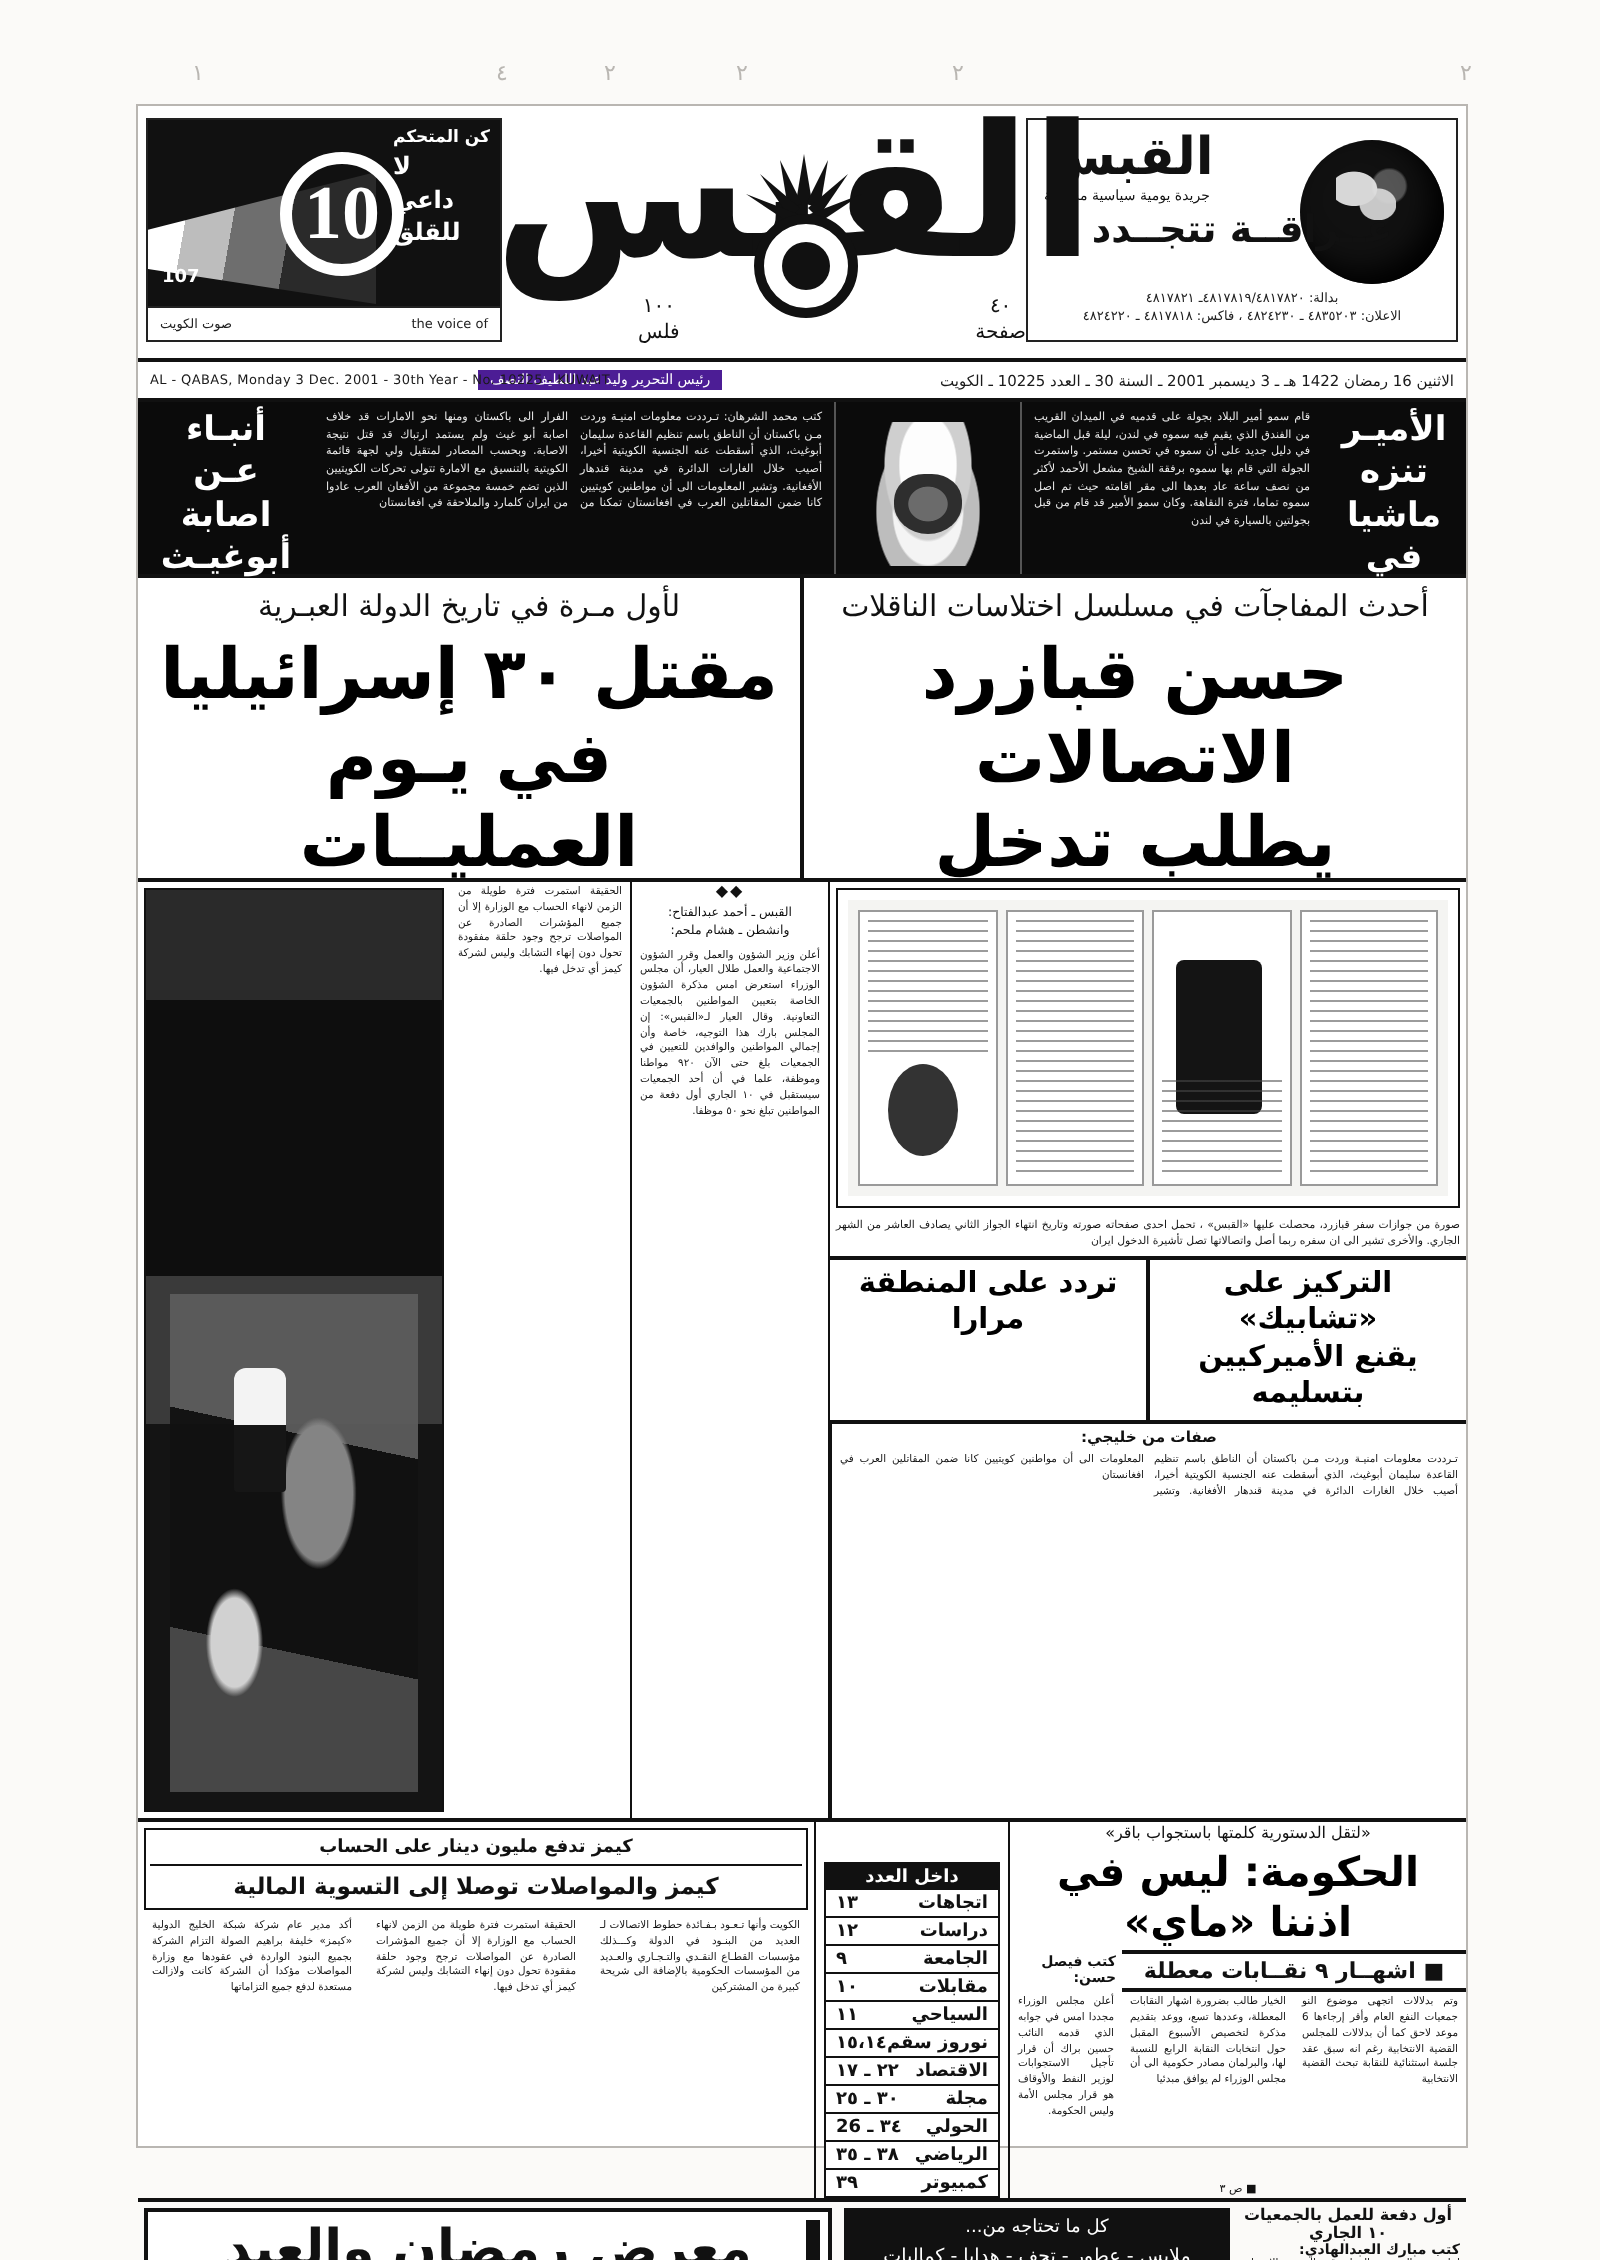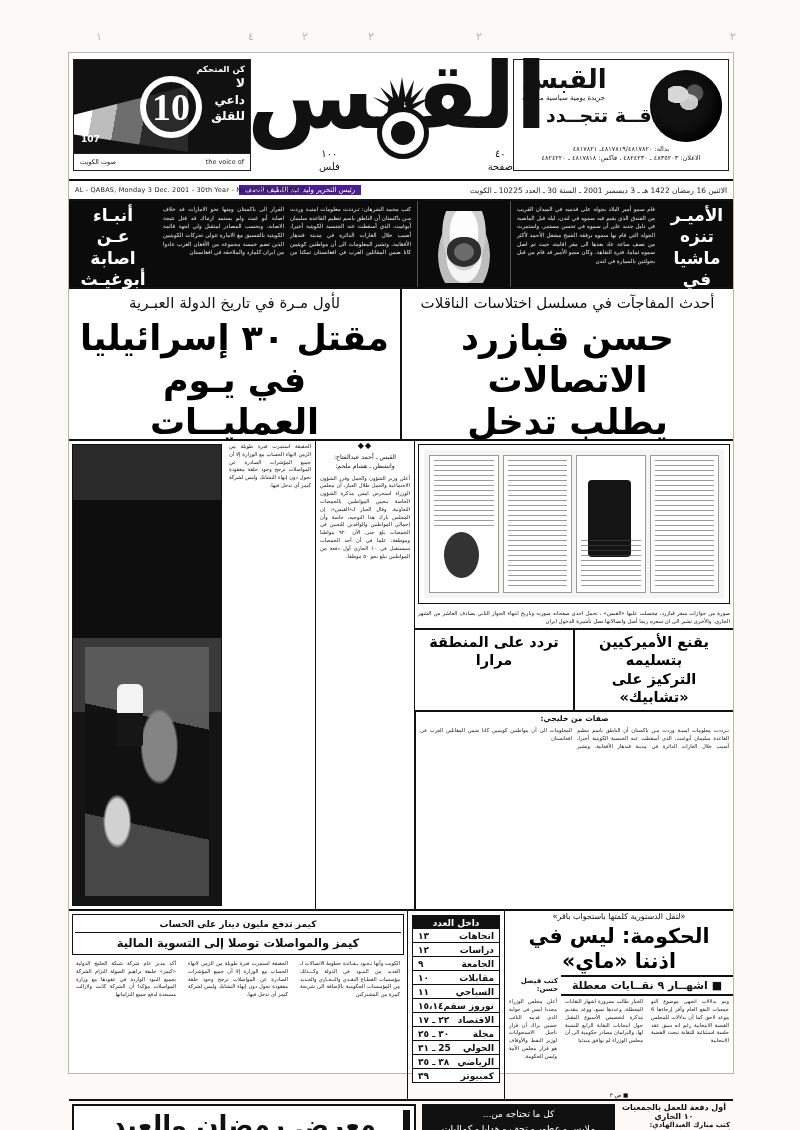--- a/index.html
+++ b/index.html
@@ -106,21 +106,21 @@
     background:linear-gradient(100deg,#fff 0 22%, #bdbdbd 22% 40%, #6e6e6e 40% 62%, #2a2a2a 62% 100%);
     clip-path: polygon(0% 46%, 100% 0%, 100% 100%, 0% 72%);
   }
   .ra-ten{
     position:absolute; top:16px; left:66px; width:62px; height:62px;
     border:6px solid #fff; border-radius:50%;
     color:#fff; font-size:38px; font-weight:bold; line-height:50px; text-align:center;
     font-family:Liberation Serif, serif;
   }
   .ra-txt{
-    position:absolute; right:5px; top:4px; color:#fff; text-align:right;
+    position:absolute; right:5px; top:4px; color:#fff; text-align:left;
     font-size:12px; font-weight:bold; line-height:1.35;
   }
   .ra-txt .small{ font-size:8.5px; font-weight:bold; }
   .ra-107{ position:absolute; left:7px; bottom:26px; color:#fff; font-size:9px; font-weight:bold; }
   .ra-foot{
     position:absolute; left:0; right:0; bottom:0; height:17px; background:#fff;
     border-top:1px solid #222; font-size:6.5px; color:#222;
     display:flex; align-items:center; justify-content:space-between; padding:0 6px;
   }
 
@@ -446,22 +446,22 @@
                 <div class="lines" style="inset:4px 4px 46% 4px"></div>
                 <div class="stamp"></div>
               </div>
           </div>
         </div>
 
         <div class="caption">صورة من جوازات سفر قبازرد، محصلت عليها «القبس» ، تحمل احدى صفحاته صورته وتاريخ انتهاء الجواز الثاني يصادف العاشر من الشهر الجاري. والأخرى تشير الى ان سفره ربما أصل واتصالاتها تصل تأشيرة الدخول ايران</div>
 
         <div class="sub-dual">
           <div class="sub-head" style="flex:1">
+            <div>التركيز على «تشابيك»</div>
             <div>يقنع الأميركيين بتسليمه</div>
-            <div>التركيز على «تشابيك»</div>
           </div>
           <div class="mz-divider"></div>
           <div class="sub-head" style="flex:1">
             <div>تردد على المنطقة مرارا</div>
           </div>
         </div>
 
         <div style="display:flex; flex:1;">
           <div style="flex:1">
             <div class="minihead">صفات من خليجي:</div>
@@ -506,21 +506,21 @@
         <div style="display:flex; flex:1;">
           <div class="microtext" style="flex:1">وتم بدلالات اتجهى موضوع النو جمعيات النفع العام وأقر إرجاءها 6 موعد لاحق كما أن بدلالات للمجلس القضية الانتخابية رغم انه سبق عقد جلسة استثنائية للنقابة تبحث القضية الانتخابية</div>
           <div class="microtext" style="flex:1">الخيار طالب بضرورة اشهار النقابات المعطلة، وعددها تسع، ووعد بتقديم مذكرة لتخصيص الأسبوع المقبل حول انتخابات النقابة الرابع للنسبة لها، والبرلمان مصادر حكومية الى أن مجلس الوزراء لم يوافق مبدئيا</div>
           <div class="microtext" style="flex:0 0 56px">أعلن مجلس الوزراء مجددا امس في جوابه الذي قدمه النائب حسين براك أن قرار تأجيل الاستجوابات لوزير النفط والأوقاف هو قرار مجلس الأمة وليس الحكومة.</div>
         </div>
         <div class="tinyc">■ ص ٣</div>
       </div>
 
       <div class="vsep"></div>
 
-      <div style="flex:0 0 96px; padding:4px 4px;">
+      <div style="flex:0 0 96px; padding:20px 4px;">
         <div class="indexbox">
           <div class="idx-title">داخل العدد</div>
           <div class="idx-row">
               <span>اتجاهات</span>
               <span>١٣</span>
             </div>
           <div class="idx-row">
               <span>دراسات</span>
               <span>١٢</span>
             </div>
@@ -543,21 +543,21 @@
           <div class="idx-row">
               <span>الاقتصاد</span>
               <span>٢٢ ـ ١٧</span>
             </div>
           <div class="idx-row">
               <span>مجلة</span>
               <span>٣٠ ـ ٢٥</span>
             </div>
           <div class="idx-row">
               <span>الحولي</span>
-              <span>25 ـ ٣١</span>
+              <span>٣٤ ـ 26</span>
             </div>
           <div class="idx-row">
               <span>الرياضي</span>
               <span>٣٨ ـ ٣٥</span>
             </div>
           <div class="idx-row">
               <span>كمبيوتر</span>
               <span>٣٩</span>
             </div>
         </div>

